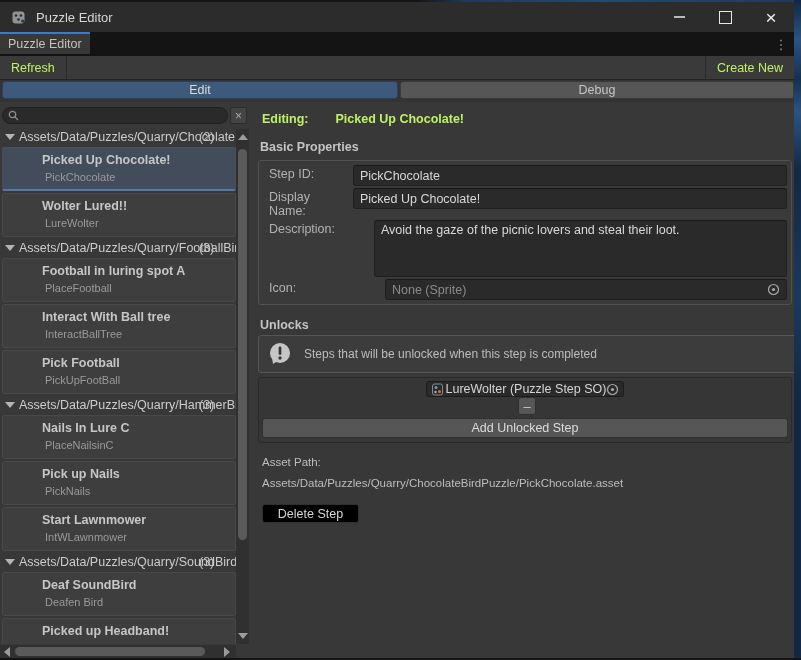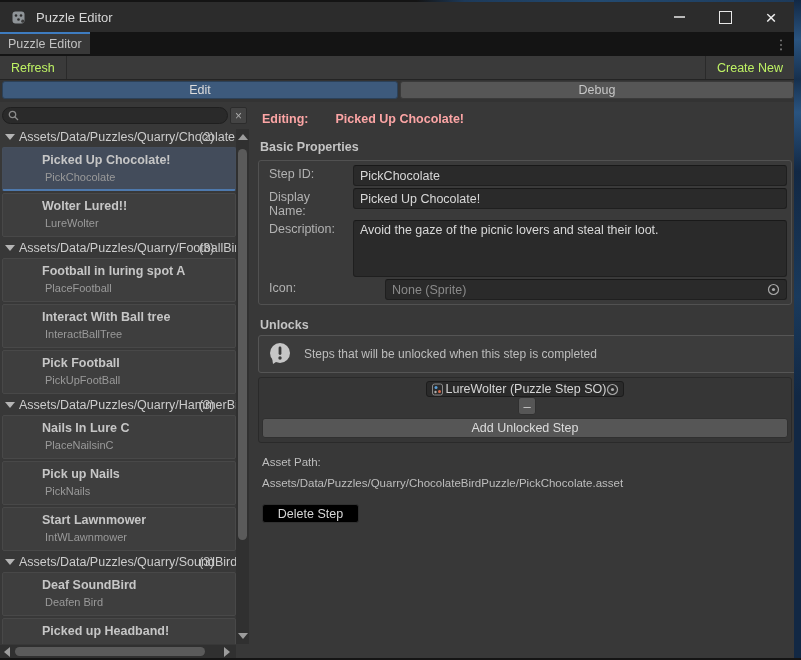--- a/index.html
+++ b/index.html
@@ -79,31 +79,31 @@
     border-top:6px solid #9d9d9d;}
   .hscroll{position:absolute;left:0px;top:543px;width:236px;height:13px;background:#303030;}
   .hthumb{position:absolute;left:15px;top:2px;width:190px;height:9px;background:#5a5a5a;border-radius:5px;}
   .arr-left{left:4px;top:2px;border-top:5px solid transparent;border-bottom:5px solid transparent;
     border-right:6px solid #9d9d9d;}
   .arr-right{right:6px;top:2px;border-top:5px solid transparent;border-bottom:5px solid transparent;
     border-left:6px solid #9d9d9d;}
 
   
   .editorpanel{position:absolute;left:250px;top:102px;width:544px;height:556px;background:#383838;}
-  .editing-row{margin:10px 16px 0 12px;display:flex;font-weight:bold;font-size:12.5px;color:#fca5a5;height:15px;}
+  .editing-row{margin:10px 16px 0 12px;display:flex;font-weight:bold;font-size:12.5px;color:#bef264;height:15px;}
   .editing-value{margin-left:27px;}
   .section-title{margin:13px 0 0 10px;font-weight:bold;font-size:12.5px;color:#c4c4c4;height:15px;}
   .props-box{margin:5px 2px 0 8px;width:534px;box-sizing:border-box;background:#3a3a3a;
     border:1px solid #515151;border-radius:3px;padding:4px;}
   .prop-row{display:grid;grid-template-columns:86px 1fr;column-gap:4px;margin-bottom:2px;}
   .prop-label{color:#b2b2b2;font-size:12.5px;padding:2px 0 0 6px;}
   .field{background:#2a2a2a;border:1px solid #1f1f1f;border-top-color:#191919;border-radius:3px;
     color:#d8d8d8;font-size:12.5px;padding:1px 6px;height:17px;box-sizing:content-box;
     display:flex;align-items:center;}
-  .field-multiline{height:53px;align-items:flex-start;line-height:16px;}
+  .field-multiline{height:53px;align-items:flex-start;line-height:16px;margin-left:21px;}
   .field-ghost{color:#8a8a8a;}
   .picker{margin-left:auto;display:flex;align-items:center;}
 
   .info-box{margin:2px 2px 0 8px;width:590px;box-sizing:border-box;height:38px;background:#3c3c3c;
     border:1px solid #555555;border-radius:3px;display:flex;align-items:center;}
   .info-icon{margin-left:8px;flex:none;display:flex;}
   .info-text{margin-left:10px;color:#bdbdbd;font-size:12px;}
 
   .entry-box{margin:4px 2px 0 8px;width:534px;box-sizing:border-box;background:#363636;
     border:1px solid #2a2a2a;border-radius:3px;padding:3px 3px 4px 3px;}

